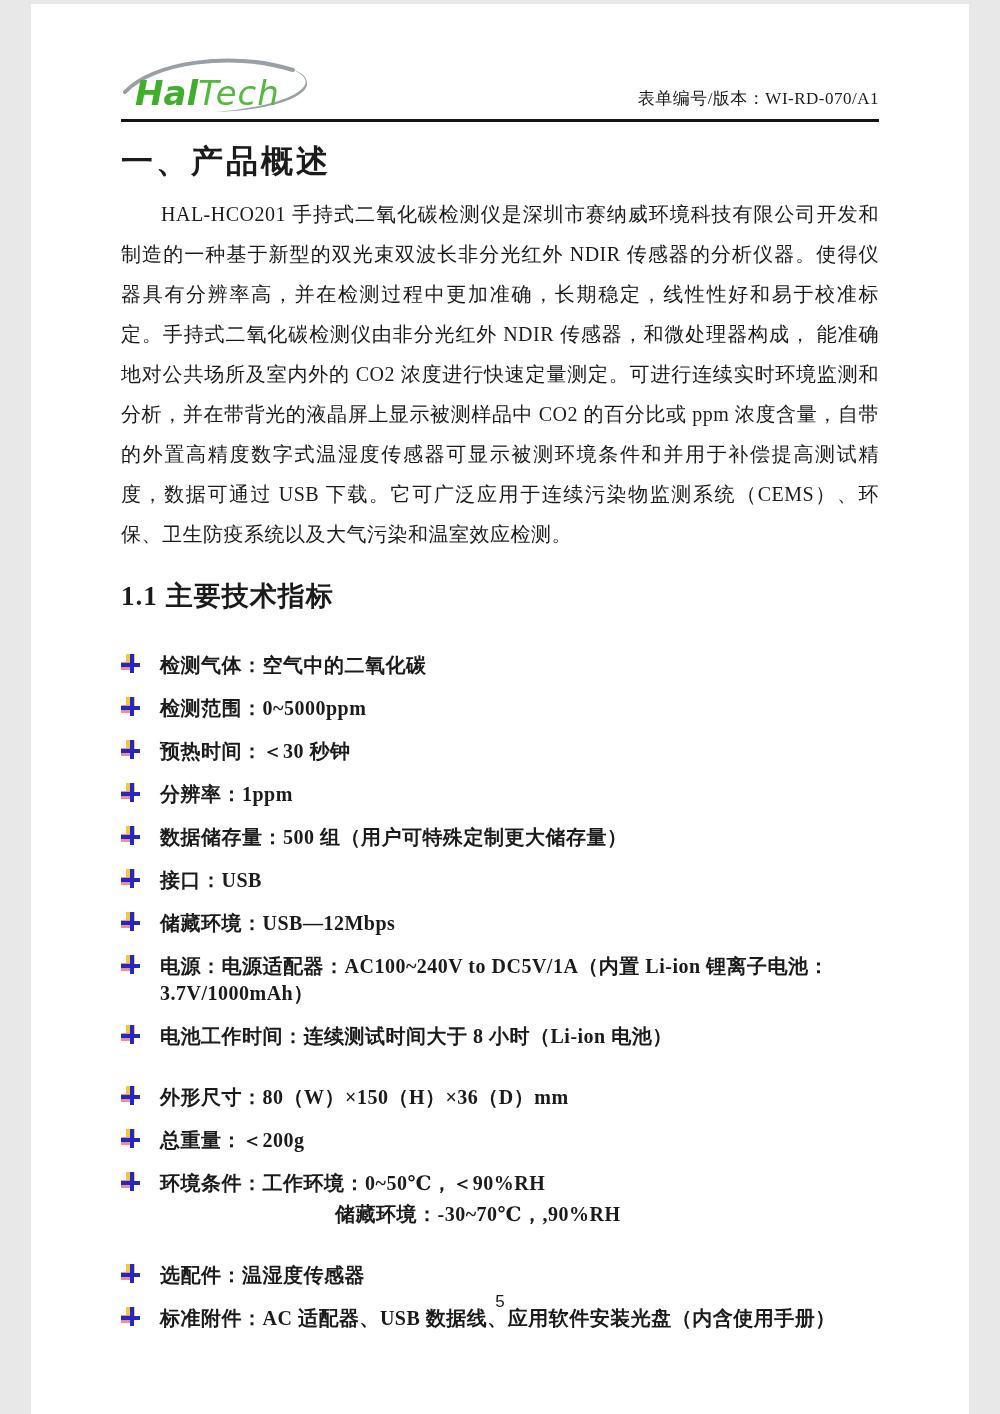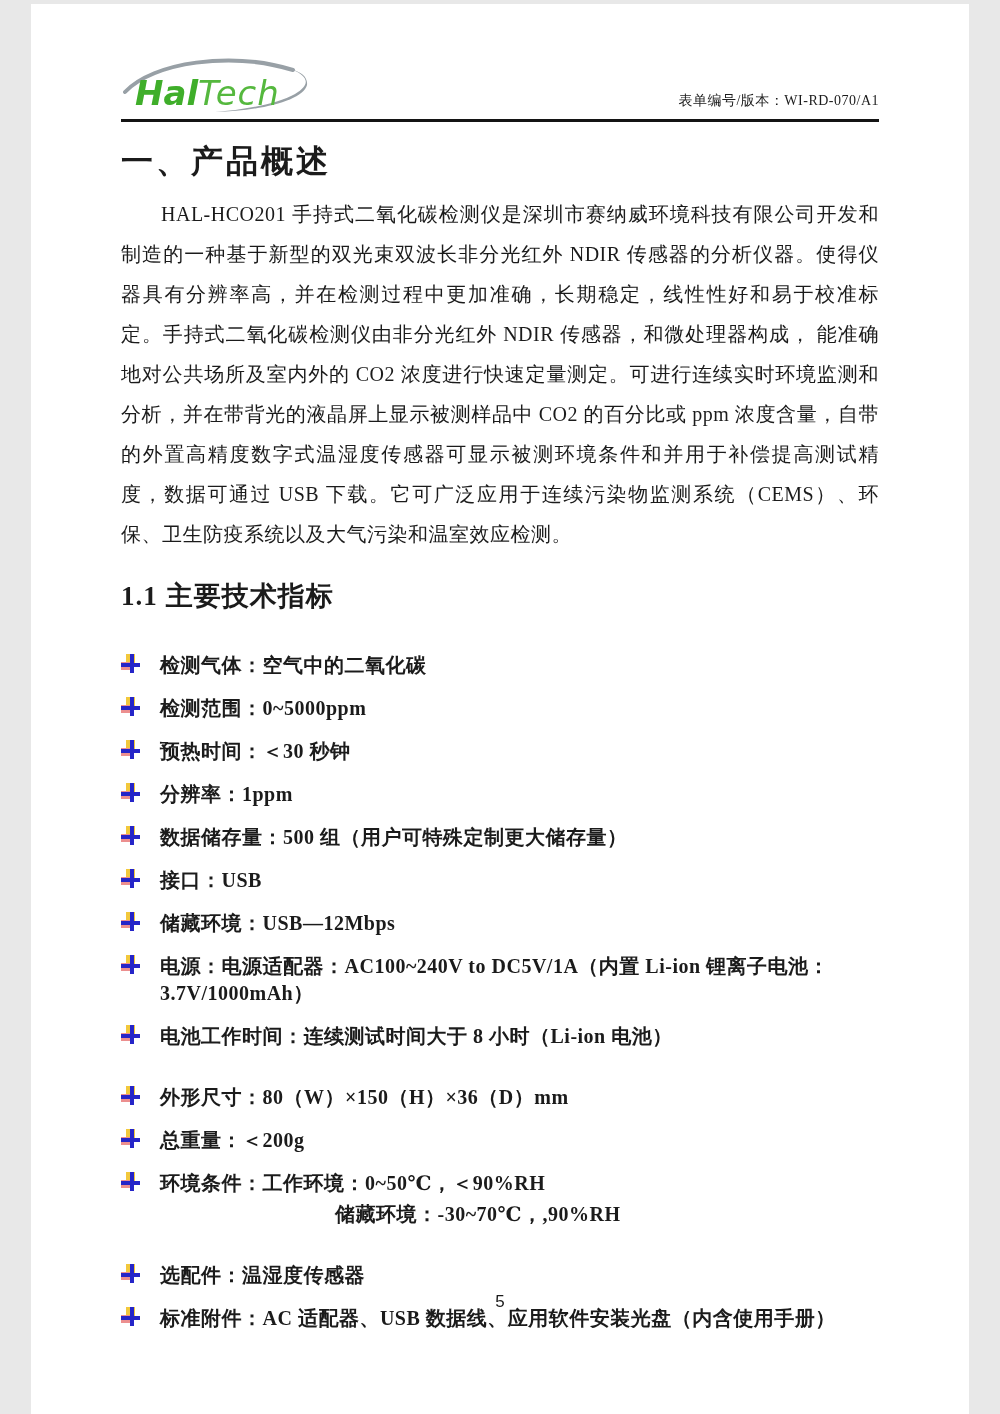--- a/index.html
+++ b/index.html
@@ -19,21 +19,21 @@
   }
   .logo { position:relative; width:200px; height:62px; }
   .logo svg { position:absolute; left:0; top:0; }
   .logo-text {
     position:absolute; left:14px; top:20px; white-space:nowrap;
     font-family:"DejaVu Sans","Liberation Sans",sans-serif;
     font-style:italic; font-size:34px; line-height:34px;
   }
   .logo-bold  { font-weight:bold; color:#3fae2a; }
   .logo-light { font-weight:normal; color:#55b83e; letter-spacing:1px; }
-  .form-label { font-size:14px; padding-bottom:8px; letter-spacing:0.5px; }
+  .form-label { font-size:17px; padding-bottom:8px; letter-spacing:0.5px; }
 
   
   .section-title {
     margin-top:18px; font-size:32px; font-weight:bold; letter-spacing:3px;
   }
 
   
   .intro {
     margin-top:10px; font-size:20px; line-height:40px;
     text-align:justify; text-indent:2em; letter-spacing:0.5px;

